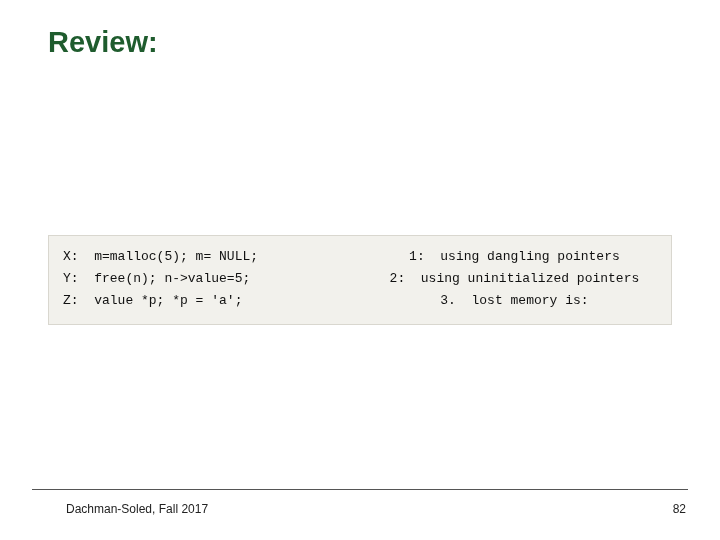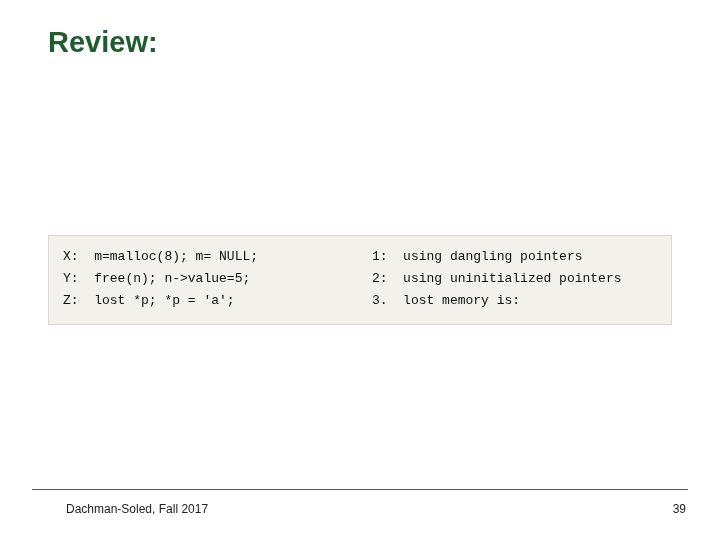--- a/index.html
+++ b/index.html
@@ -24,21 +24,21 @@
     border: 1px solid #d9d7cf;
     padding: 10px 14px 12px 14px;
     font-family: "Courier New", Courier, monospace;
     font-size: 13px;
     line-height: 1.7;
     color: #111;
     display: flex;
   }
   .col { white-space: pre; }
   .col-left { flex: 0 0 52%; }
-  .col-right { flex: 1 1 auto; }
+  .col-right { flex: 1 1 auto; text-align: center; }
   .footer-rule {
     position: absolute;
     left: 32px;
     right: 32px;
     bottom: 50px;
     border-top: 1px solid #555;
   }
   .footer-author {
     position: absolute;
     left: 34px;
@@ -58,25 +58,25 @@
 </head>
 <body>
 
 <div class="slide">
 
   <div class="title">
     <div>Review:</div>
   </div>
 
   <div class="code-box">
-    <div class="col col-left"><span>X:  m=malloc(8); m= NULL;</span>
+    <div class="col col-left"><span>X:  m=malloc(5); m= NULL;</span>
 <span>Y:  free(n); n-&gt;value=5;</span>
-<span>Z:  lost *p; *p = 'a';</span></div>
+<span>Z:  value *p; *p = 'a';</span></div>
     <div class="col col-right"><span>1:  using dangling pointers</span>
 <span>2:  using uninitialized pointers</span>
 <span>3.  lost memory is:</span></div>
   </div>
 
   <div class="footer-rule"></div>
   <div class="footer-author">Dachman-Soled, Fall 2017</div>
-  <div class="footer-page">39</div>
+  <div class="footer-page">82</div>
 
 </div>
 
 </body></html>

